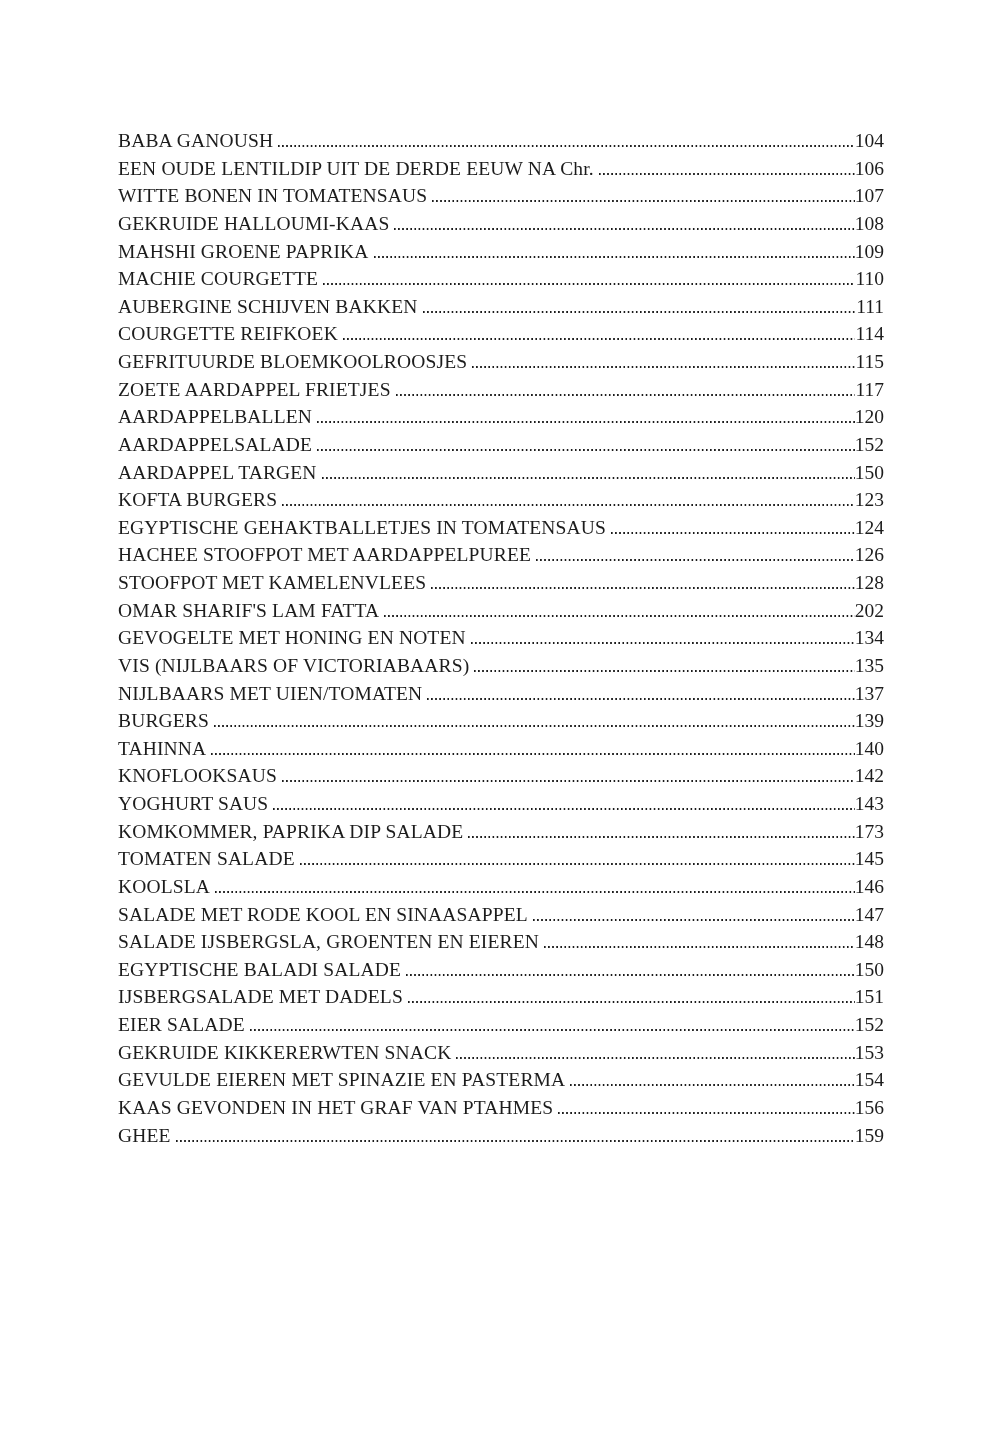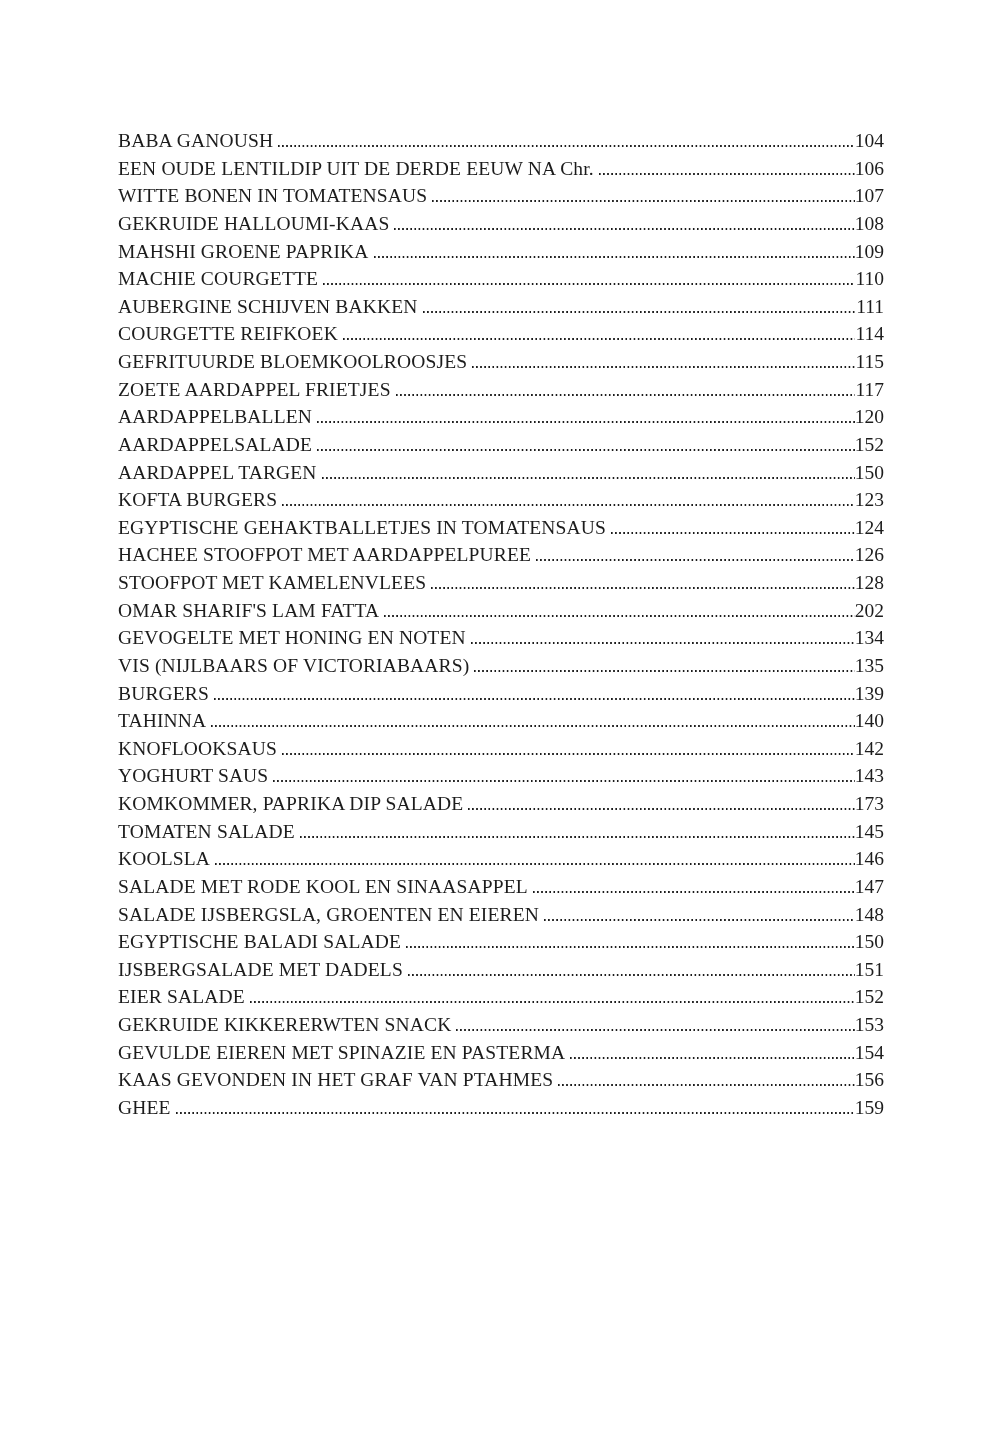--- a/index.html
+++ b/index.html
@@ -146,20 +146,25 @@
         <span class="toc-title">GEVOGELTE MET HONING EN NOTEN</span>
         <span class="toc-leader"></span>
         <span class="toc-page">134</span>
       </div>
       <div class="toc-row">
         <span class="toc-title">VIS (NIJLBAARS OF VICTORIABAARS)</span>
         <span class="toc-leader"></span>
         <span class="toc-page">135</span>
       </div>
       <div class="toc-row">
+        <span class="toc-title">NIJLBAARS MET UIEN/TOMATEN</span>
+        <span class="toc-leader"></span>
+        <span class="toc-page">137</span>
+      </div>
+      <div class="toc-row">
         <span class="toc-title">BURGERS</span>
         <span class="toc-leader"></span>
         <span class="toc-page">139</span>
       </div>
       <div class="toc-row">
         <span class="toc-title">TAHINNA</span>
         <span class="toc-leader"></span>
         <span class="toc-page">140</span>
       </div>
       <div class="toc-row">

